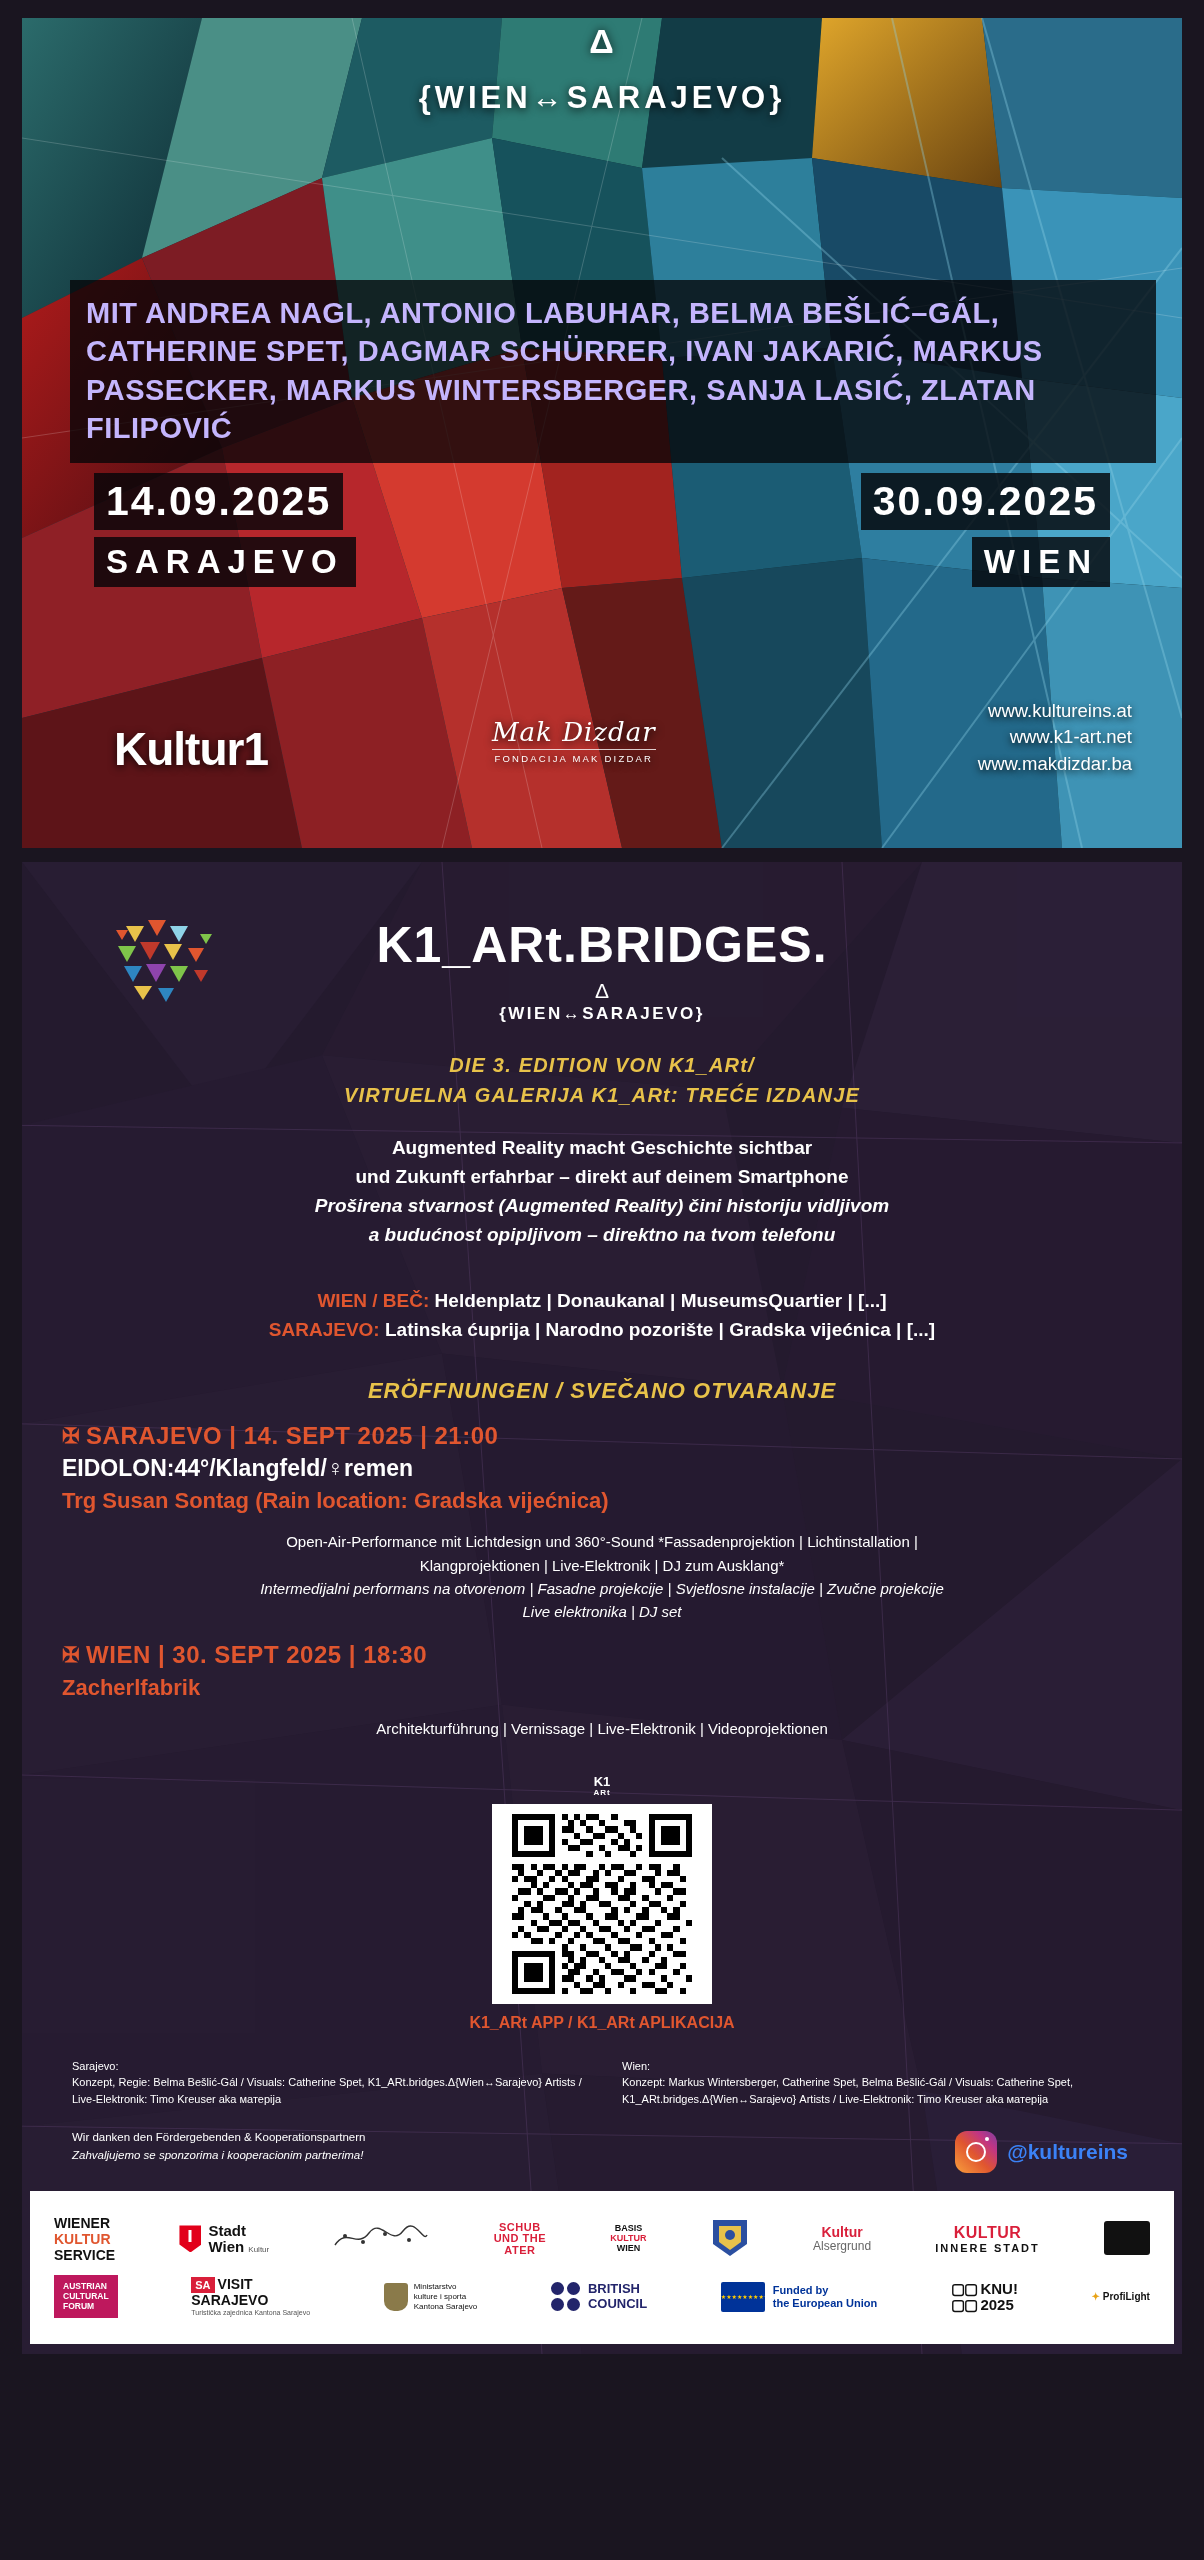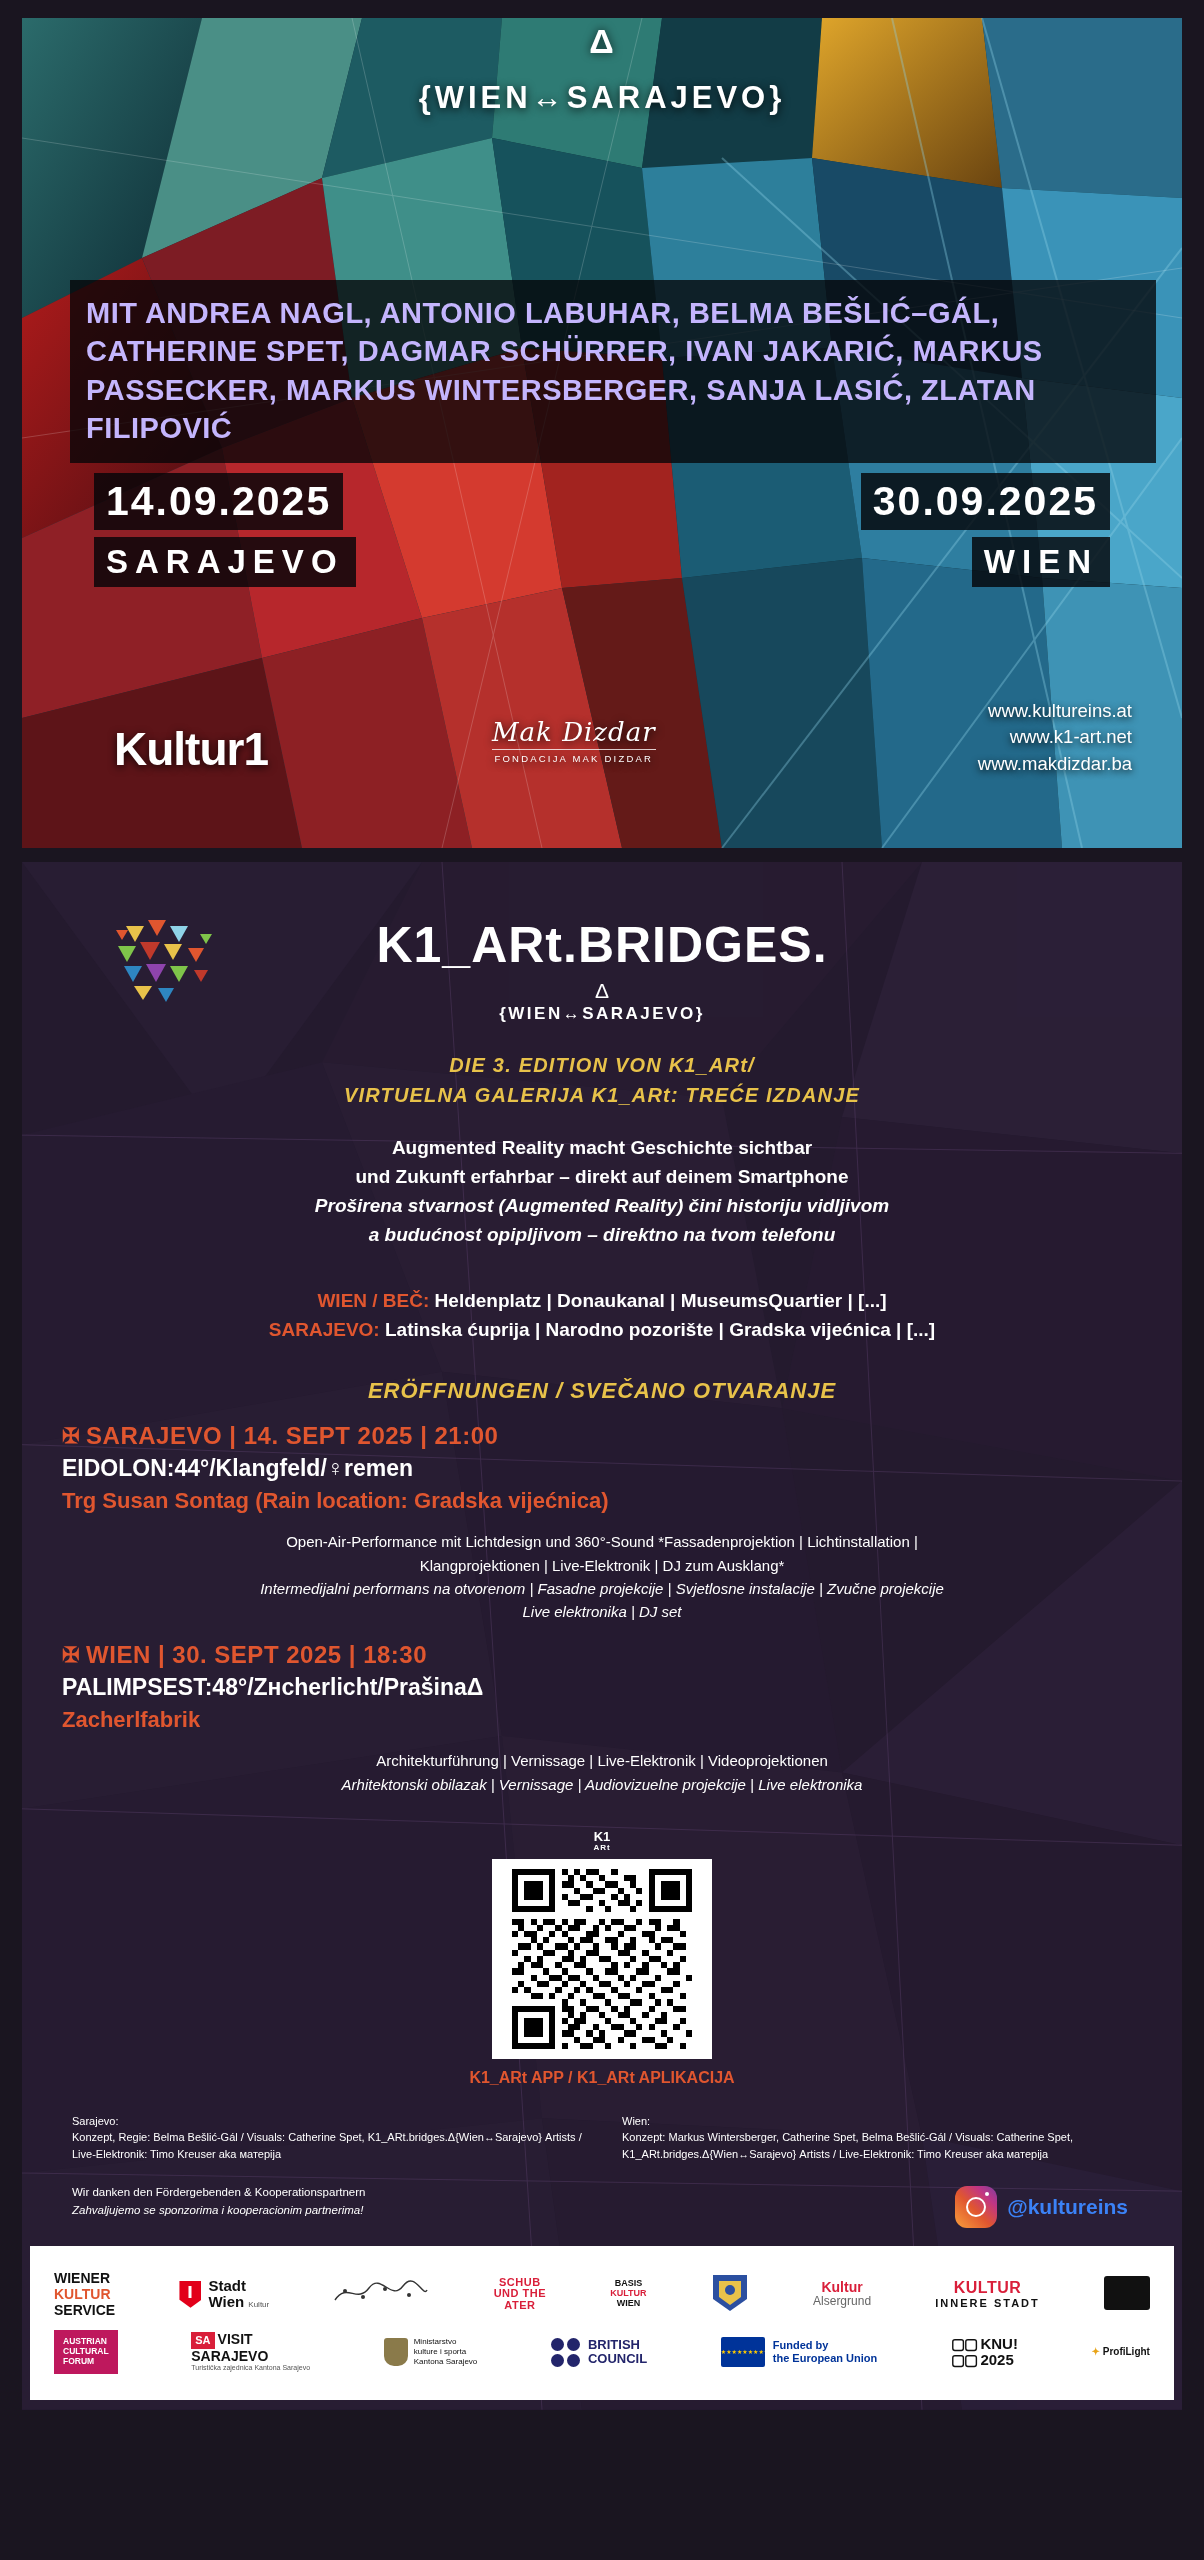--- a/index.html
+++ b/index.html
@@ -570,26 +570,24 @@
       <div>Open-Air-Performance mit Lichtdesign und 360°-Sound *Fassadenprojektion | Lichtinstallation |</div>
       <div>Klangprojektionen | Live-Elektronik | DJ zum Ausklang*</div>
       <div class="it">Intermedijalni performans na otvorenom | Fasadne projekcije | Svjetlosne instalacije | Zvučne projekcije</div>
       <div class="it">Live elektronika | DJ set</div>
     </div>
 
     <div class="ev">
       <div class="line1">
         <span class="star">✠</span><span>WIEN | 30. SEPT 2025 | 18:30</span>
       </div>
-      <div class="line2">PALIMPSEST:48°/Zнcherlicht/PrašinaΔ</div>
       <div class="line3">Zacherlfabrik</div>
     </div>
     <div class="ev-desc">
       <div>Architekturführung | Vernissage | Live-Elektronik | Videoprojektionen</div>
-      <div class="it">Arhitektonski obilazak | Vernissage | Audiovizuelne projekcije | Live elektronika</div>
     </div>
 
     <div class="qr-wrap">
       <div class="qr-label-top">
         <span>K1</span>
         <small>ARt</small>
       </div>
       <div class="qr-box">
         <svg viewBox="0 0 29 29" shape-rendering="crispEdges" aria-hidden="true">
           <rect width="29" height="29" fill="#fff"></rect>

